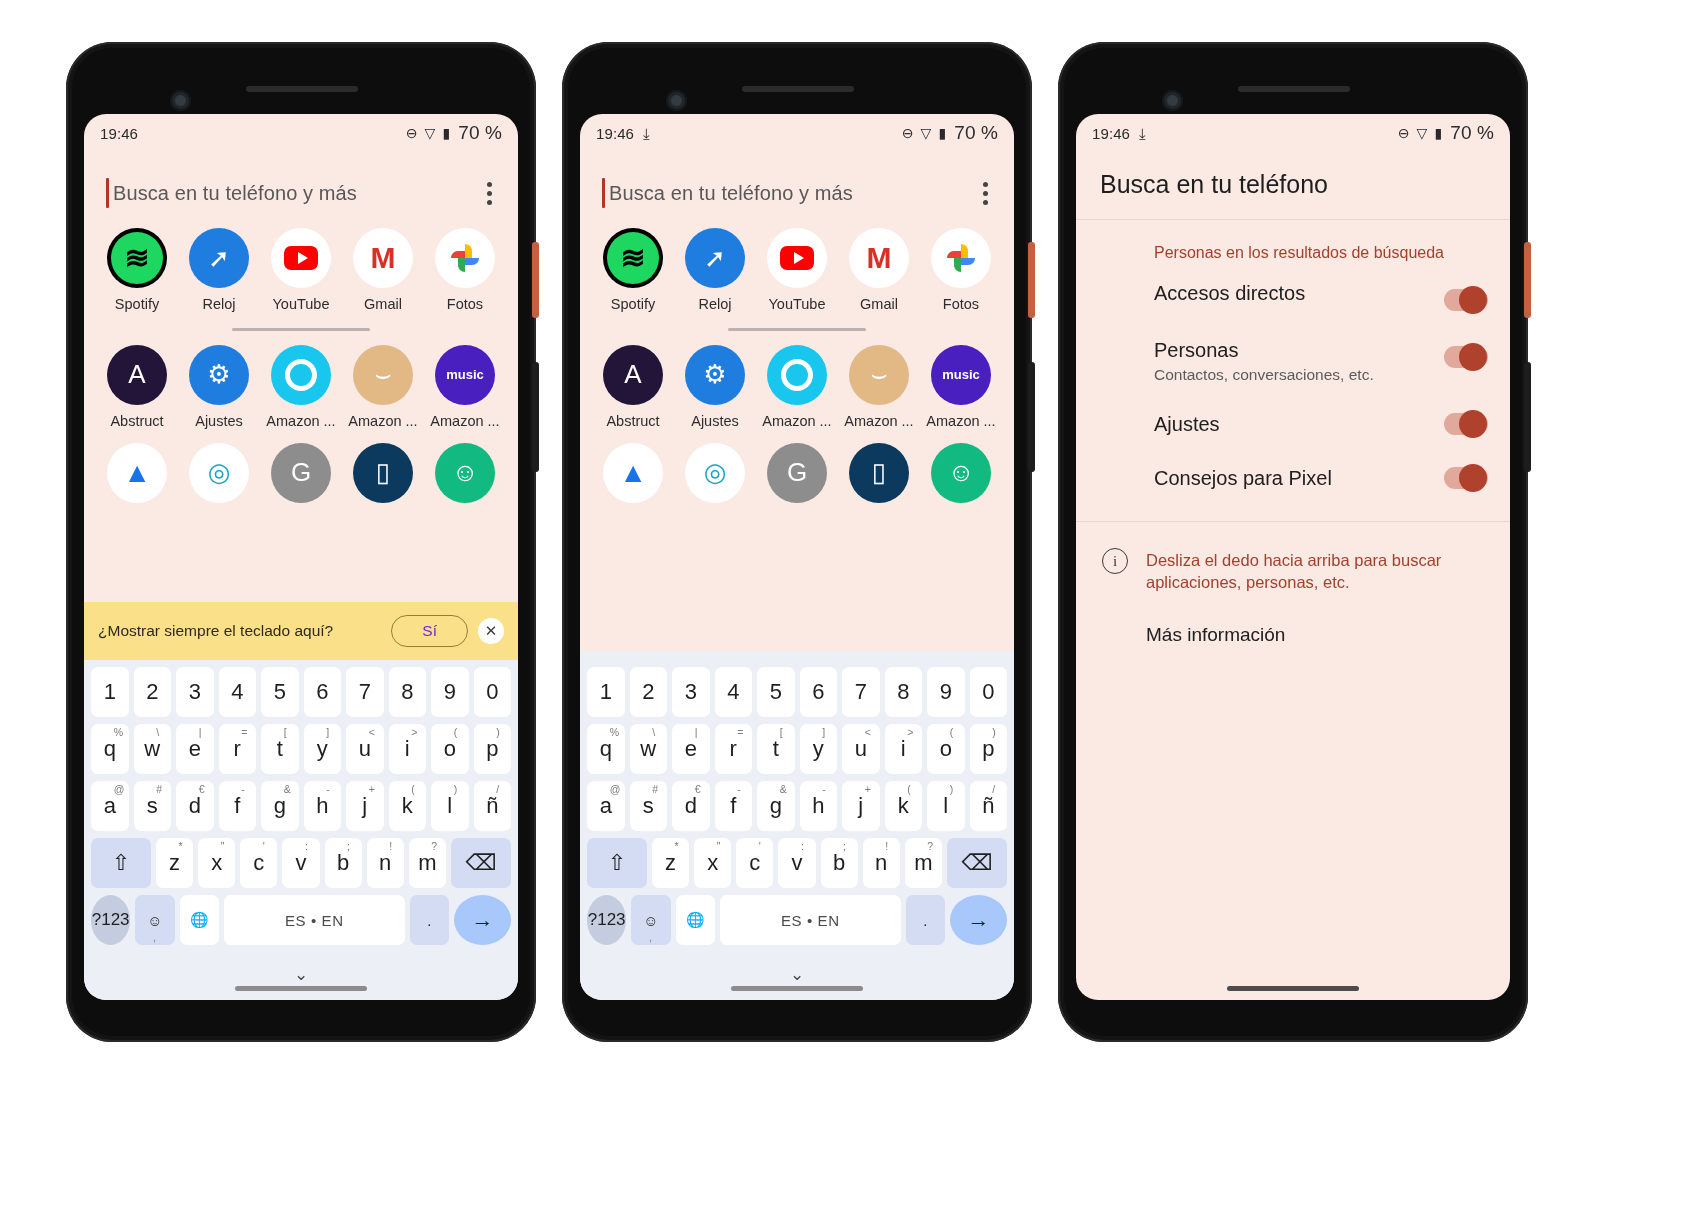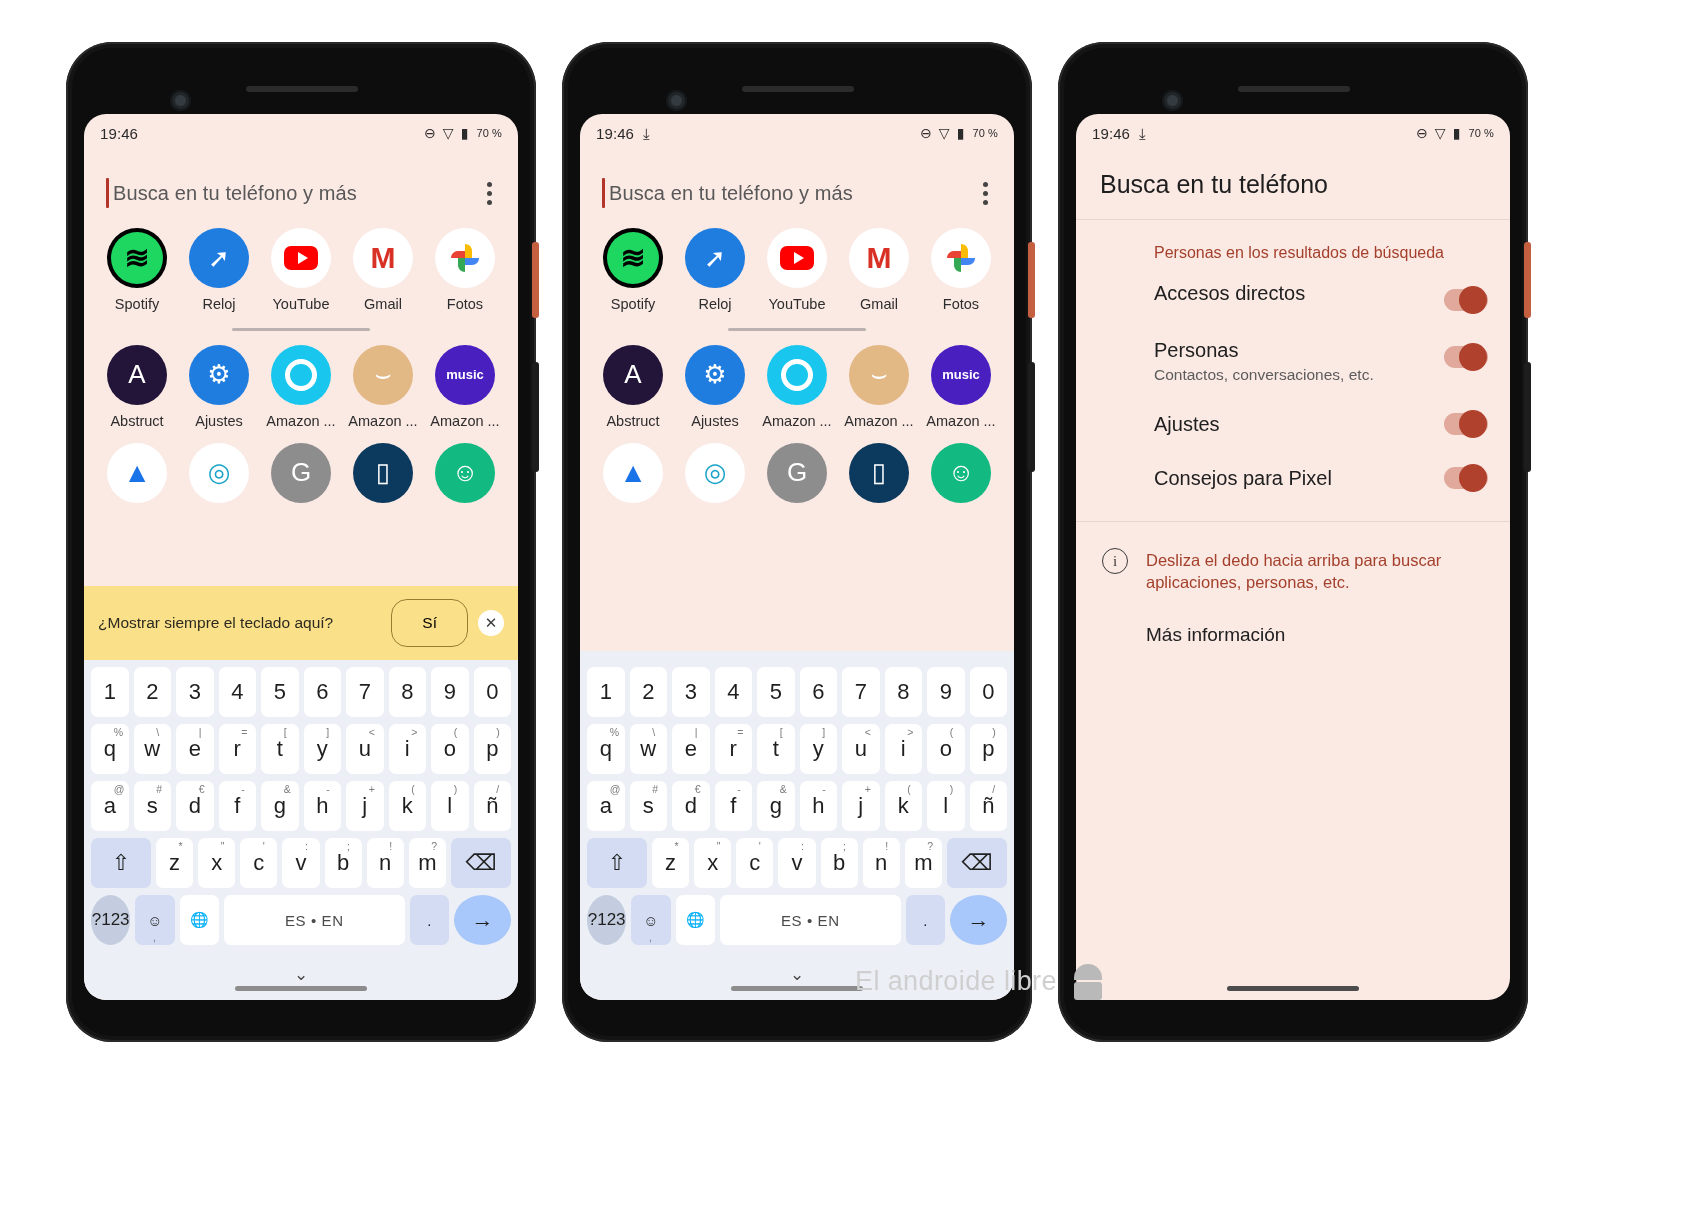--- a/index.html
+++ b/index.html
@@ -51,21 +51,21 @@
 
   
   .statusbar {
     height: 38px; display:flex; align-items:center;
     padding: 0 16px; font-size: 15px; color:#2b2b2b; letter-spacing:.1px;
   }
   .statusbar .time { font-weight:500; }
   .statusbar .dl { margin-left:9px; font-size:15px; line-height:1; }
   .statusbar .spacer { flex:1; }
   .statusbar .icons { display:flex; align-items:center; gap:7px; font-size:14px; }
-  .statusbar .batt-pct { font-size:11px; margin-left:1px; }
+  .statusbar .batt-pct { font-size:19px; margin-left:1px; }
 
   
   .searchrow {
     display:flex; align-items:center; padding: 26px 22px 0 22px;
   }
   .caret {
     width:3px; height:30px; background:#b4342a; margin-right:4px; border-radius:1px;
   }
   .search-ph { font-size:20px; color:#585858; font-weight:400; letter-spacing:.1px;}
   .kebab { margin-left:auto; display:flex; flex-direction:column; gap:4px; padding-right:4px; }
@@ -123,22 +123,22 @@
   }
 
   
   .kb-wrap { position:absolute; left:0; right:0; bottom:0; }
   .kb-banner {
     background:#fbe08a; display:flex; align-items:center;
     padding: 13px 14px; gap:10px;
   }
   .kb-banner .q { font-size:15.5px; color:#2c2a20; font-weight:500; flex:1; }
   .kb-banner .yes {
-    border:1.6px solid #9b7b33; border-radius:16px; padding:14px 30px;
-    font-size:15.5px; color:#000000; background:transparent;
+    border:1.6px solid #9b7b33; border-radius:16px; padding:6px 30px;
+    font-size:15.5px; color:#6d28d9; background:transparent;
   }
   .kb-banner .x {
     width:26px;height:26px;border-radius:50%;background:#fff;
     display:flex;align-items:center;justify-content:center;font-size:15px;color:#3a3a3a;
   }
   .keyboard { background:#eceff6; padding: 7px 4px 4px 4px; }
   .krow { display:flex; gap:5px; margin-bottom:7px; padding:0 3px; }
   .key {
     flex:1; height:50px; background:#fff; border-radius:7px;
     display:flex; align-items:center; justify-content:center;
@@ -632,18 +632,14 @@
         <span class="info-ic">i</span>
         <span class="tx">Desliza el dedo hacia arriba para buscar aplicaciones, personas, etc.</span>
       </div>
 
       <div class="set-more">Más información</div>
 
       <div class="homebar dark"></div>
     </div>
   </div>
 
-  <div class="watermark">
-    <span>El androide libre</span>
-    <span class="wm-bot"></span>
-  </div>
 
 </div>
 
 </body></html>

